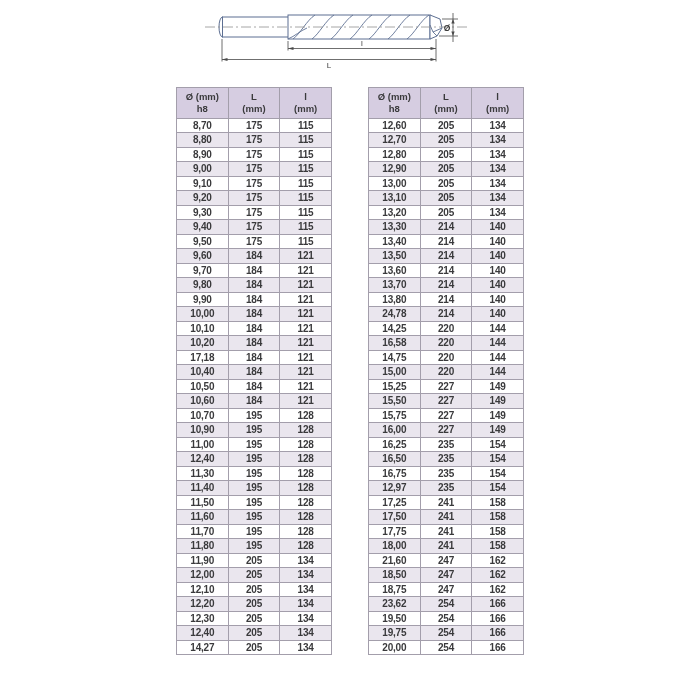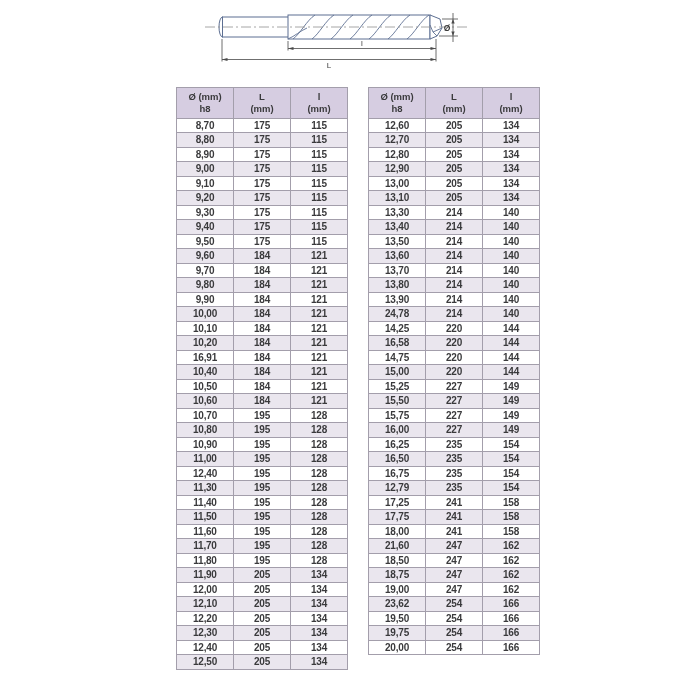--- a/index.html
+++ b/index.html
@@ -11,21 +11,21 @@
   .drill-svg{position:absolute;left:195px;top:3px;width:290px;height:66px;}
   .outline{stroke:var(--diagram-outline,#5d6f92);stroke-width:1;fill:#ffffff;}
   .helix{stroke:var(--diagram-outline,#5d6f92);stroke-width:0.9;fill:none;}
   .dim{stroke:var(--dimension-line,#4a4a4a);stroke-width:0.8;fill:none;}
   .dim-arrow{fill:var(--dimension-line,#4a4a4a);stroke:none;}
   .dim-label{fill:#3c3c3c;font-family:"Liberation Sans",sans-serif;font-size:8px;}
   .dia-label{fill:#3c3c3c;font-family:"Liberation Sans",sans-serif;font-size:8.5px;font-weight:bold;}
   .centerline{stroke:#8f8f8f;stroke-width:0.8;fill:none;stroke-dasharray:10 3 2 3;}
 
   table.spec-table{
-    position:absolute;top:87px;width:172px;
+    position:absolute;top:87px;width:156px;
     border-collapse:collapse;table-layout:fixed;
     background:#ffffff;
   }
   table.spec-table.left{left:176px;}
   table.spec-table.right{left:368px;}
   table.spec-table th{
     background:var(--table-header-bg,#d6cde1);
     border:1px solid var(--table-border,#a39eab);
     color:var(--table-text,#3a3a3c);
     font-size:9.5px;line-height:1.3;font-weight:bold;
@@ -190,21 +190,21 @@
         <td>10,10</td>
         <td>184</td>
         <td>121</td>
       </tr>
       <tr>
         <td>10,20</td>
         <td>184</td>
         <td>121</td>
       </tr>
       <tr>
-        <td>16,91</td>
+        <td>17,18</td>
         <td>184</td>
         <td>121</td>
       </tr>
       <tr>
         <td>10,40</td>
         <td>184</td>
         <td>121</td>
       </tr>
       <tr>
         <td>10,50</td>
@@ -215,25 +215,20 @@
         <td>10,60</td>
         <td>184</td>
         <td>121</td>
       </tr>
       <tr>
         <td>10,70</td>
         <td>195</td>
         <td>128</td>
       </tr>
       <tr>
-        <td>10,80</td>
-        <td>195</td>
-        <td>128</td>
-      </tr>
-      <tr>
         <td>10,90</td>
         <td>195</td>
         <td>128</td>
       </tr>
       <tr>
         <td>11,00</td>
         <td>195</td>
         <td>128</td>
       </tr>
       <tr>
@@ -295,21 +290,21 @@
         <td>12,30</td>
         <td>205</td>
         <td>134</td>
       </tr>
       <tr>
         <td>12,40</td>
         <td>205</td>
         <td>134</td>
       </tr>
       <tr>
-        <td>12,50</td>
+        <td>14,27</td>
         <td>205</td>
         <td>134</td>
       </tr>
     </tbody>
 </table>
 
 <table class="spec-table right">
   <thead>
     <tr>
       <th>
@@ -351,20 +346,25 @@
         <td>13,00</td>
         <td>205</td>
         <td>134</td>
       </tr>
       <tr>
         <td>13,10</td>
         <td>205</td>
         <td>134</td>
       </tr>
       <tr>
+        <td>13,20</td>
+        <td>205</td>
+        <td>134</td>
+      </tr>
+      <tr>
         <td>13,30</td>
         <td>214</td>
         <td>140</td>
       </tr>
       <tr>
         <td>13,40</td>
         <td>214</td>
         <td>140</td>
       </tr>
       <tr>
@@ -377,25 +377,20 @@
         <td>214</td>
         <td>140</td>
       </tr>
       <tr>
         <td>13,70</td>
         <td>214</td>
         <td>140</td>
       </tr>
       <tr>
         <td>13,80</td>
-        <td>214</td>
-        <td>140</td>
-      </tr>
-      <tr>
-        <td>13,90</td>
         <td>214</td>
         <td>140</td>
       </tr>
       <tr>
         <td>24,78</td>
         <td>214</td>
         <td>140</td>
       </tr>
       <tr>
         <td>14,25</td>
@@ -446,30 +441,35 @@
         <td>16,50</td>
         <td>235</td>
         <td>154</td>
       </tr>
       <tr>
         <td>16,75</td>
         <td>235</td>
         <td>154</td>
       </tr>
       <tr>
-        <td>12,79</td>
+        <td>12,97</td>
         <td>235</td>
         <td>154</td>
       </tr>
       <tr>
         <td>17,25</td>
         <td>241</td>
         <td>158</td>
       </tr>
       <tr>
+        <td>17,50</td>
+        <td>241</td>
+        <td>158</td>
+      </tr>
+      <tr>
         <td>17,75</td>
         <td>241</td>
         <td>158</td>
       </tr>
       <tr>
         <td>18,00</td>
         <td>241</td>
         <td>158</td>
       </tr>
       <tr>
@@ -481,25 +481,20 @@
         <td>18,50</td>
         <td>247</td>
         <td>162</td>
       </tr>
       <tr>
         <td>18,75</td>
         <td>247</td>
         <td>162</td>
       </tr>
       <tr>
-        <td>19,00</td>
-        <td>247</td>
-        <td>162</td>
-      </tr>
-      <tr>
         <td>23,62</td>
         <td>254</td>
         <td>166</td>
       </tr>
       <tr>
         <td>19,50</td>
         <td>254</td>
         <td>166</td>
       </tr>
       <tr>

